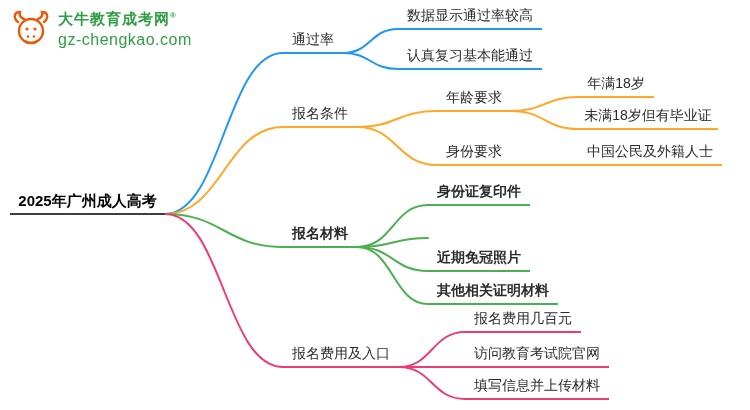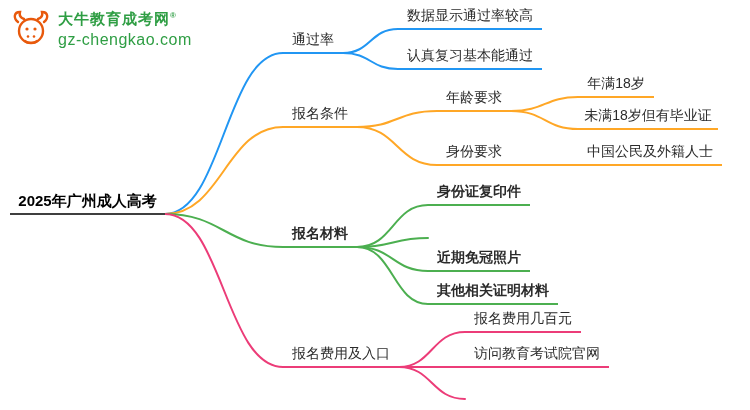--- a/index.html
+++ b/index.html
@@ -100,14 +100,15 @@
   <div class="node u-orange" style="left:578px; top:141px; width:144px;">中国公民及外籍人士</div>
 
   <div class="node u-green" style="left:283px; top:223px; width:74px;">报名材料</div>
   <div class="node u-green" style="left:428px; top:181px; width:102px;">身份证复印件</div>
   <div class="node u-green" style="left:428px; top:247px; width:102px;">近期免冠照片</div>
   <div class="node u-green" style="left:428px; top:280px; width:130px;">其他相关证明材料</div>
 
   <div class="node u-pink" style="left:283px; top:343px; width:116px;">报名费用及入口</div>
   <div class="node u-pink" style="left:465px; top:308px; width:116px;">报名费用几百元</div>
   <div class="node u-pink" style="left:465px; top:343px; width:144px;">访问教育考试院官网</div>
+  <div class="node u-pink" style="left:465px; top:375px; width:144px;">填写信息并上传材料</div>
 
 </div>
 
 </body></html>

